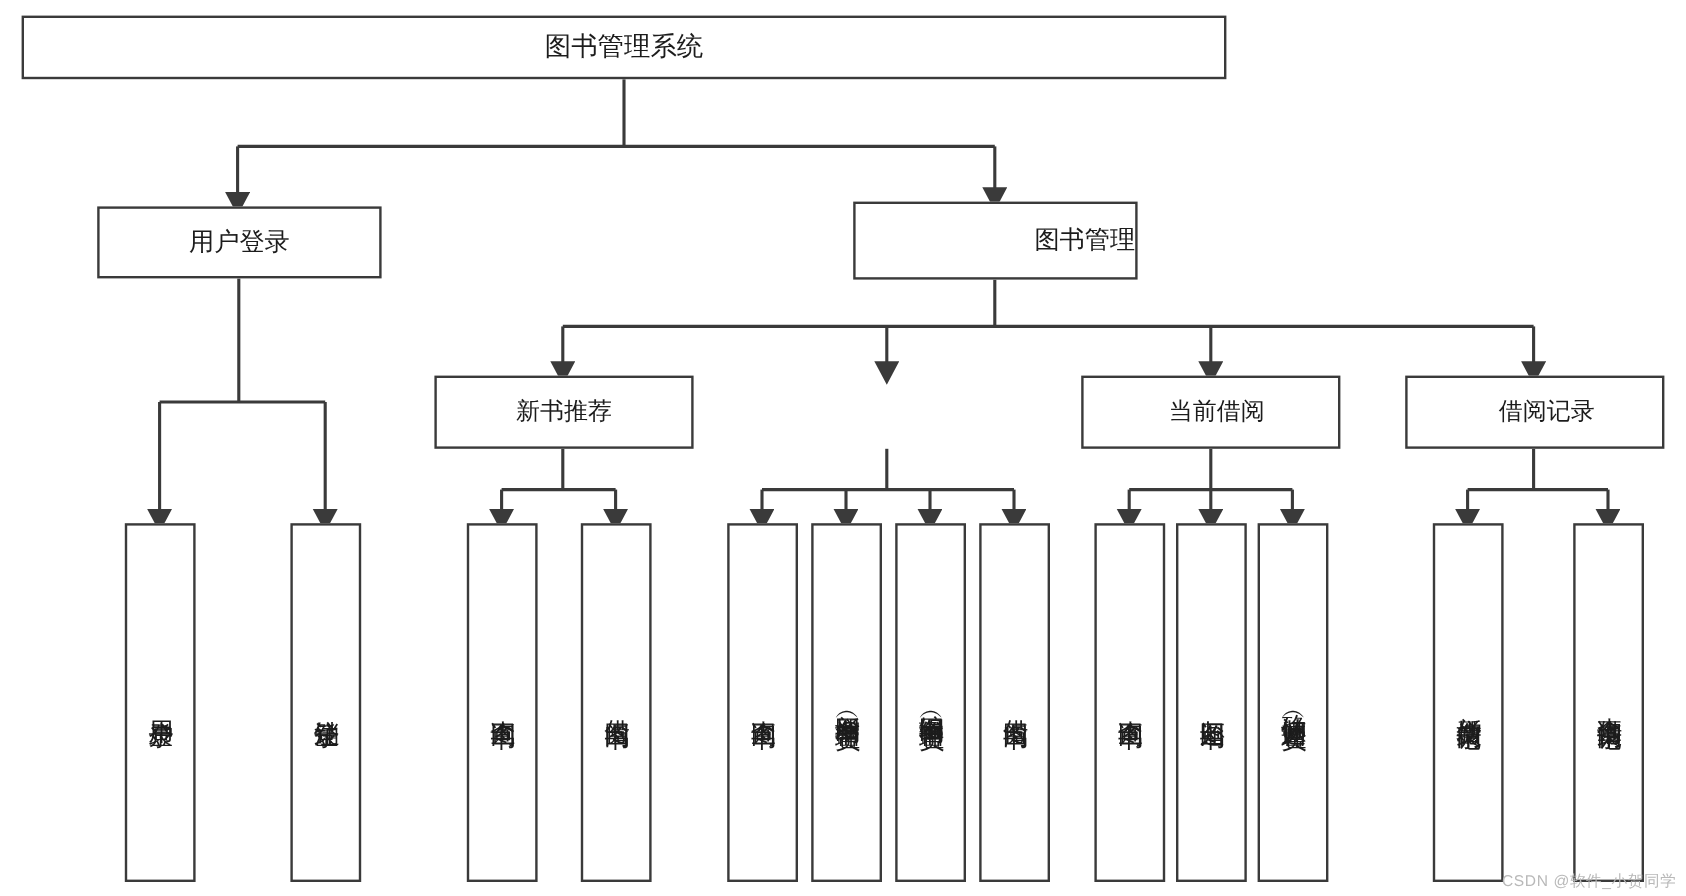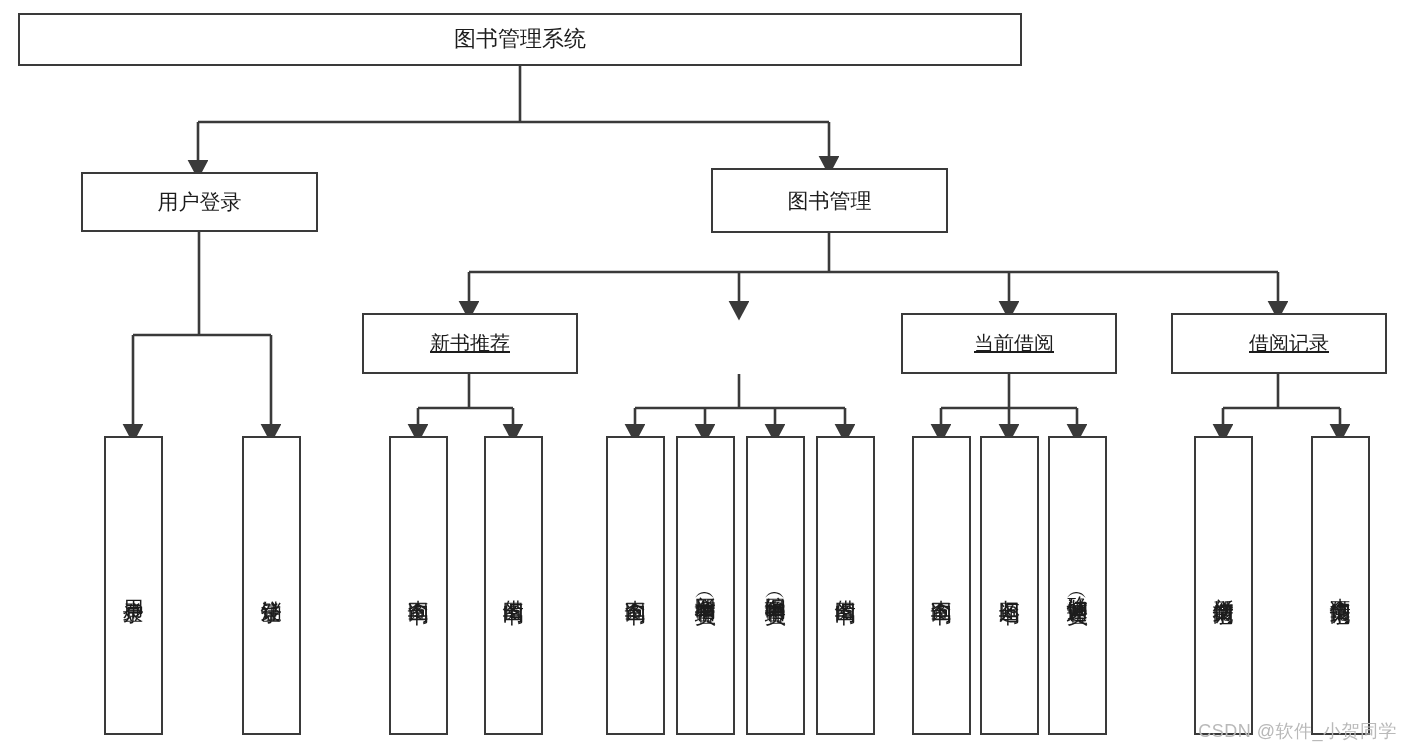--- a/index.html
+++ b/index.html
@@ -38,21 +38,20 @@
     line-height: 1.12;
   }
   .node-root {
     font-size: 22px;
   }
   .node-l1 {
     font-size: 21px;
   }
   .node-l2 {
     font-size: 20px;
-    text-decoration: underline;
   }
   .node-leaf {
     font-size: 21px;
     writing-mode: vertical-rl;
     text-orientation: upright;
     letter-spacing: 1.5px;
     padding: 4px 0;
   }
   .node-leaf .node-label {
     writing-mode: vertical-rl;
@@ -60,21 +59,21 @@
     white-space: nowrap;
   }
   .node-label {
     display: block;
     text-align: center;
   }
   #watermark {
     position: absolute;
     right: 8px;
     bottom: 4px;
-    font-size: 18px;
+    font-size: 13px;
     color: #b9b9b9;
     letter-spacing: 0.5px;
     white-space: nowrap;
     user-select: none;
   }
 </style>
 </head>
 <body>
 
 <div id="diagram-canvas">
@@ -131,21 +130,21 @@
   </svg>
 
   <div class="node node-root" style="left:18px; top:13px; width:1004px; height:53px;">
     <span class="node-label">图书管理系统</span>
   </div>
 
   <div class="node node-l1" style="left:81px; top:172px; width:237px; height:60px;">
     <span class="node-label">用户登录</span>
   </div>
 
-  <div class="node node-l1" style="left:711px; top:168px; width:237px; height:65px;">
+  <div class="node node-l1" style="left:711px; top:168px; width:237px; height:65px;justify-content:flex-end;">
     <span class="node-label">图书管理</span>
   </div>
 
   <div class="node node-l2" style="left:362px; top:313px; width:216px; height:61px;">
     <span class="node-label">新书推荐</span>
   </div>
 
 
   <div class="node node-l2" style="left:901px; top:313px; width:216px; height:61px;padding-left:10px;">
     <span class="node-label">当前借阅</span>

